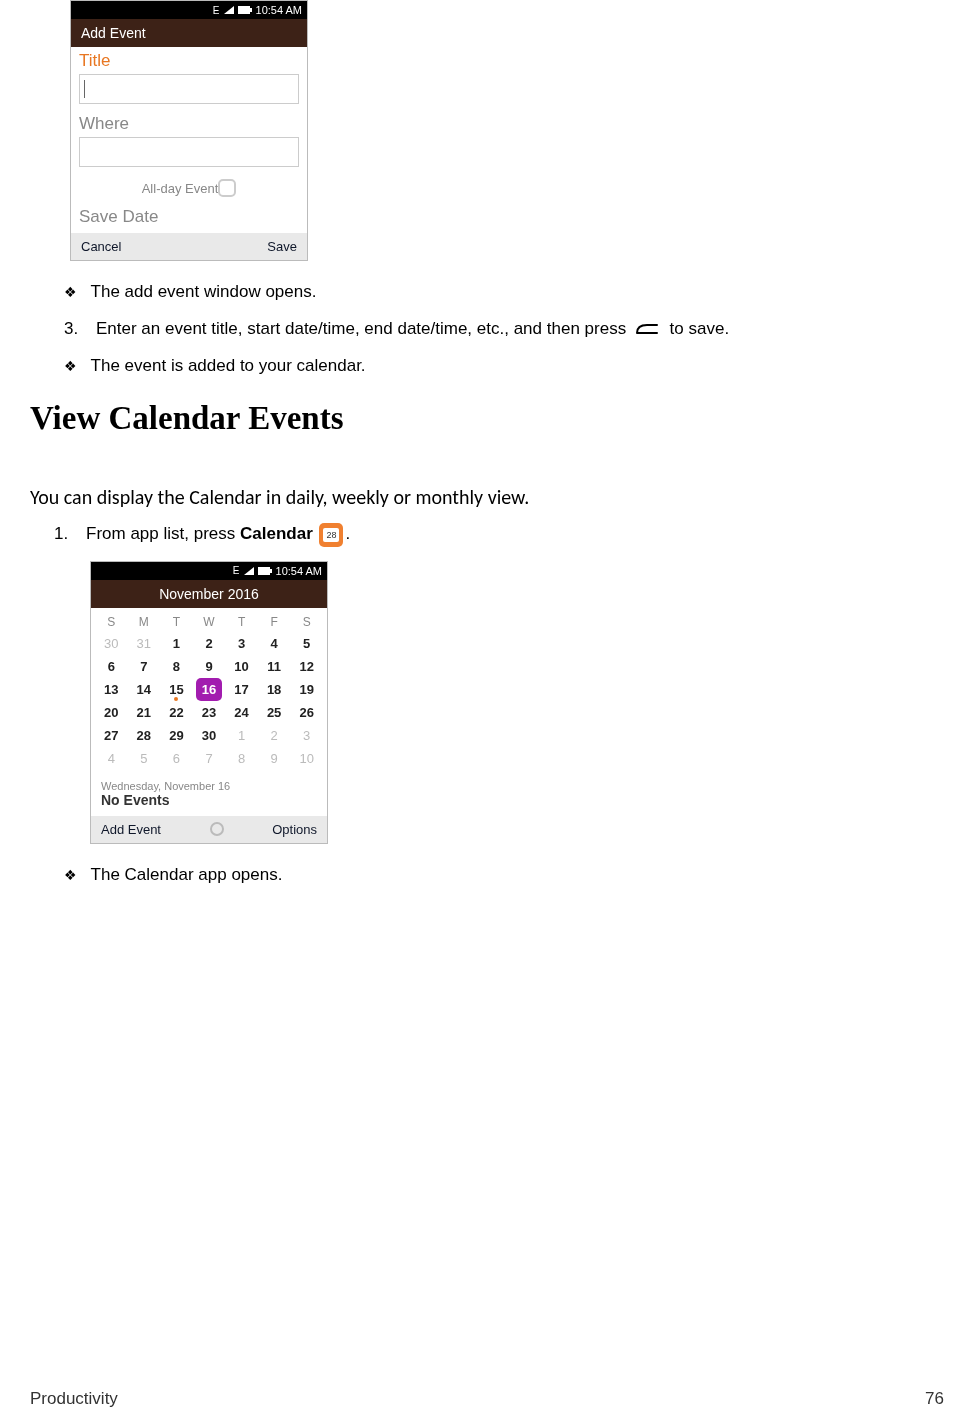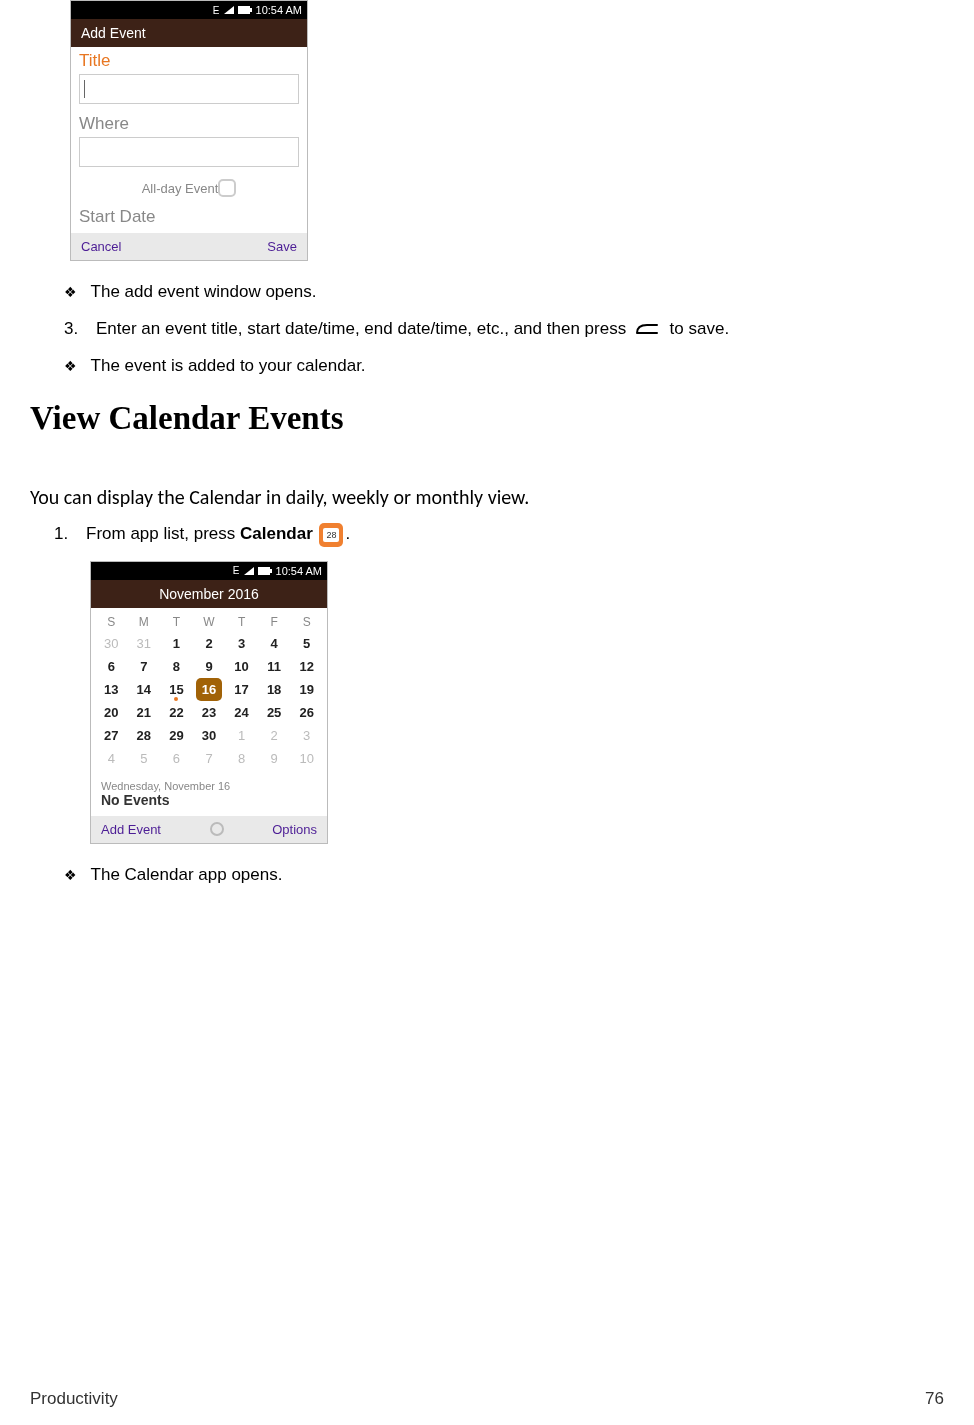--- a/index.html
+++ b/index.html
@@ -67,21 +67,21 @@
   .toggle-ring {
     width: 18px; height: 18px;
     border: 2px solid #ccc;
     border-radius: 5px;
   }
   .bottom-bar {
     background: #e9e9e9;
     display: flex;
     justify-content: space-between;
     font-size: 13px;
-    color: #4c1d95;
+    color: #0f172a;
     padding: 6px 10px;
   }
   .bottom-bar.center3 { justify-content: space-between; align-items: center; }
   .home-ring { width: 14px; height: 14px; border: 2px solid #bbb; border-radius: 50%; }
   .bullet-line, .num-line {
     display: flex;
     align-items: flex-start;
     gap: 14px;
     margin: 14px 0 14px 34px;
     line-height: 1.35;
@@ -129,21 +129,21 @@
     display: grid;
     grid-template-columns: repeat(7, 1fr);
     text-align: center;
     font-size: 13px;
     padding: 4px 4px 4px 4px;
   }
   .cal-grid .dow { color: #888; font-weight: normal; padding: 3px 0; font-size: 12px; }
   .cal-grid .d { padding: 4px 0; color: #222; font-weight: bold; position: relative; }
   .cal-grid .d.dim { color: #bbb; font-weight: normal; }
   .cal-grid .d.sel {
-    background: #a16207;
+    background: #a21caf;
     color: #fff;
     border-radius: 5px;
     margin: 0 3px;
   }
   .cal-grid .d .dot {
     width:4px; height:4px; background:#e87722; border-radius:50%;
     position:absolute; left:50%; bottom:0; transform:translateX(-50%);
   }
   .evt-block {
     padding: 6px 10px 8px 10px;
@@ -188,21 +188,21 @@
   <div class="section-label orange">Title</div>
   <div class="input-box">
       <span class="cursor-bar"></span>
     </div>
   <div class="section-label">Where</div>
   <div class="input-box"></div>
   <div class="row-line">
     <span>All-day Event</span>
     <span class="toggle-ring"></span>
   </div>
-  <div class="section-label" style="padding-bottom:6px;">Start Date</div>
+  <div class="section-label" style="padding-bottom:6px;">Save Date</div>
   <div class="bottom-bar">
     <span>Cancel</span>
     <span>Save</span>
   </div>
 </div>
 
 <div class="bullet-line">
   <span class="mark">❖</span>
   <span>The add event window opens.</span>
 </div>

